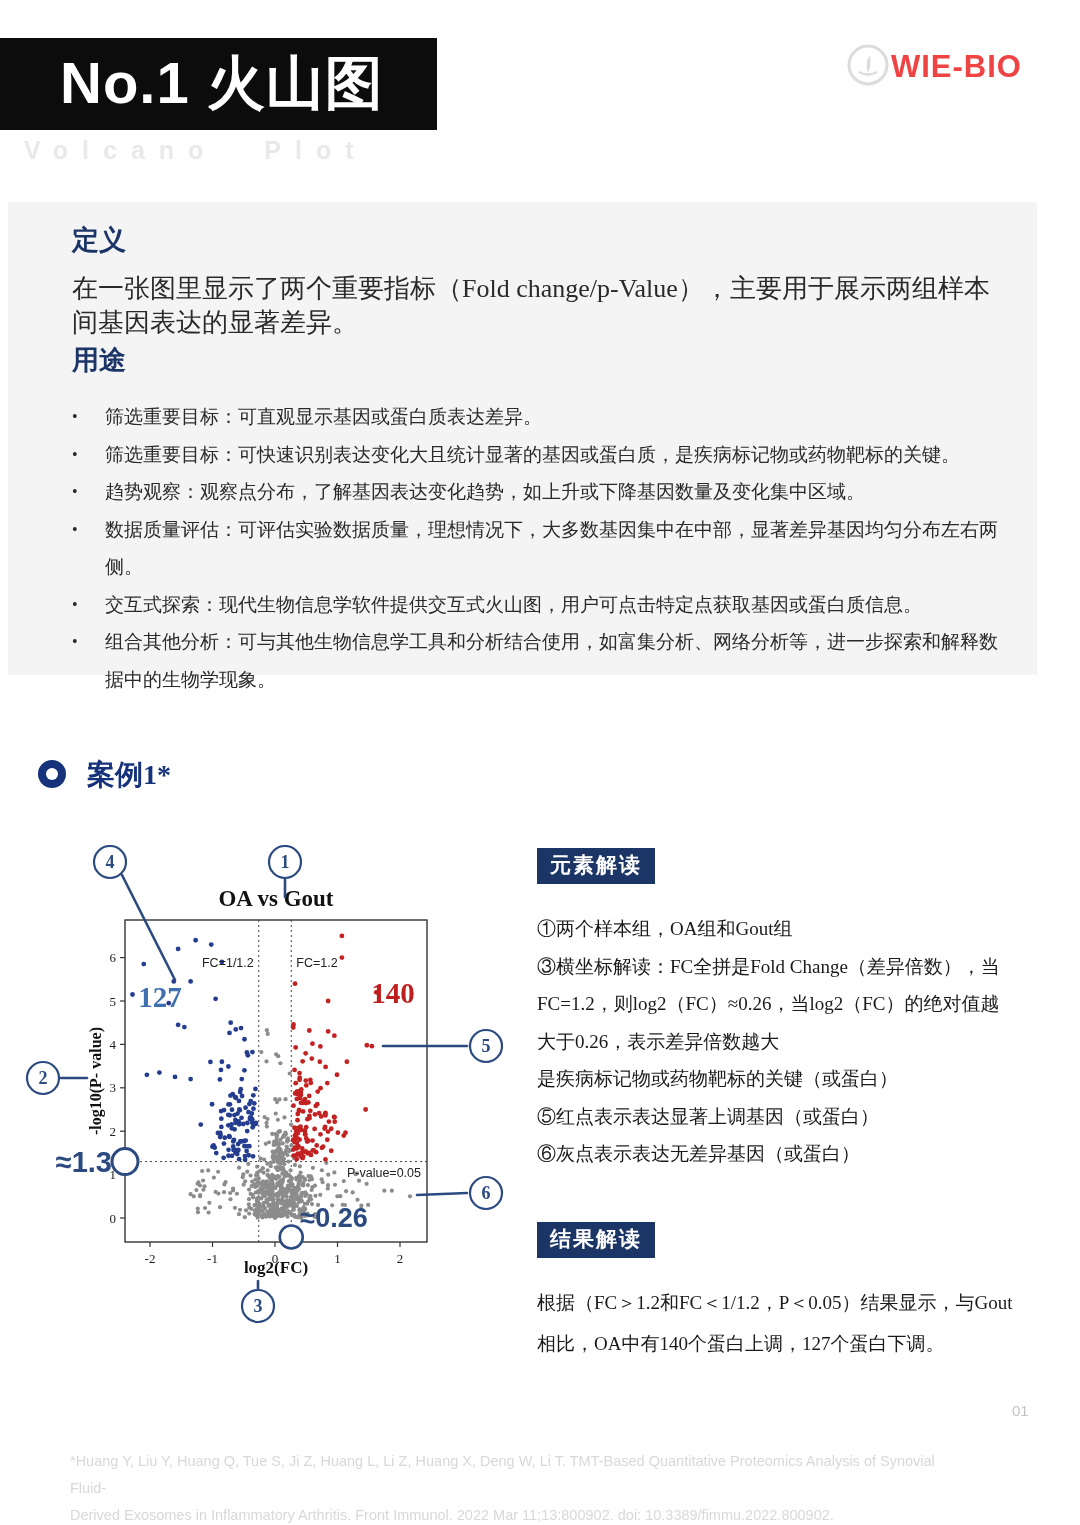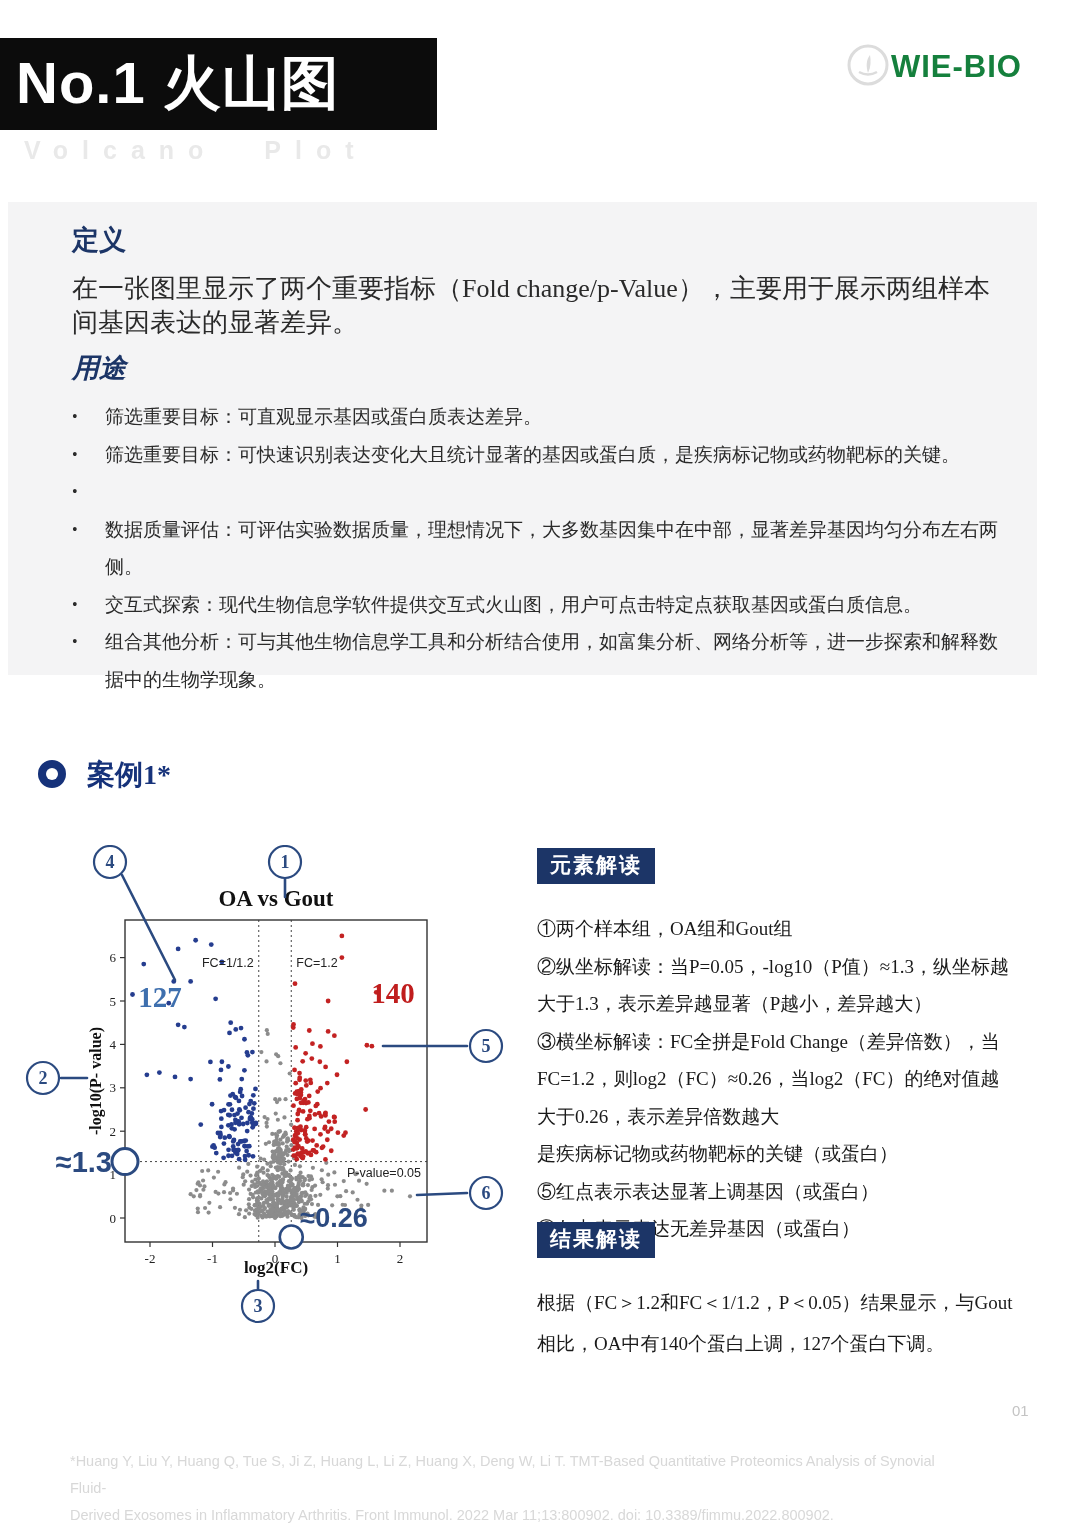--- a/index.html
+++ b/index.html
@@ -2,24 +2,24 @@
 <html><head>
 <meta charset="utf-8">
 <style>
   html,body{margin:0;padding:0;background:#fff;}
   .page{position:relative;width:1080px;height:1525px;background:#ffffff;overflow:hidden;
         font-family:"Liberation Serif","DejaVu Serif",serif;color:#222;}
   
   .title-bar{position:absolute;left:0;top:38px;width:437px;height:92px;background:#0c0c0c;
              display:flex;align-items:center;}
   .title-bar .t{font-family:"Liberation Sans","DejaVu Sans",sans-serif;font-weight:800;
-                font-size:58px;color:#ffffff;padding-left:16px;letter-spacing:1px;white-space:nowrap;}
+                font-size:58px;color:#ffffff;padding-left:16px;letter-spacing:1px;white-space:nowrap;margin-left:44px;}
   .subtitle{position:absolute;left:24px;top:136px;font-family:"Liberation Sans",sans-serif;
             font-size:25px;color:#e9e9e9;letter-spacing:14px;word-spacing:26px;font-weight:600;}
-  .logo{position:absolute;right:58px;top:42px;display:flex;align-items:center;color:#15803d;}
+  .logo{position:absolute;right:58px;top:42px;display:flex;align-items:center;color:#ef4444;}
   .logo .lt{font-family:"Liberation Sans",sans-serif;font-weight:800;font-size:31px;letter-spacing:1px;}
   
   .gray-block{position:absolute;left:8px;top:202px;width:1029px;height:473px;background:#f4f4f5;}
   .sec-h{position:absolute;left:72px;font-size:27px;font-weight:bold;color:#1c3567;}
   .def-body{position:absolute;left:72px;top:272px;width:935px;font-size:26px;line-height:34px;color:#2a2a2a;}
   .bullets{position:absolute;left:72px;top:398px;width:935px;}
   .bullet-row{display:flex;font-size:19px;line-height:37.5px;color:#2a2a2a;}
   .bullet-dot{width:33px;flex:0 0 33px;font-size:16px;}
   
   .case-h{position:absolute;left:35px;top:756px;display:flex;align-items:center;gap:18px;}
@@ -54,33 +54,34 @@
         <path d="M23 31 C21 25 21 18 25 13 C26 19 26 25 23 31 Z" fill="#dcdcdc"></path>
         <path d="M14 30 q9 5 18 0" stroke="#dcdcdc" stroke-width="2.5" fill="none"></path>
       </svg>
     </span>
     <span class="lt">WIE-BIO</span>
   </div>
 
   <div class="gray-block"></div>
   <div class="sec-h" style="top:222px;">定义</div>
   <div class="def-body">在一张图里显示了两个重要指标（Fold change/p-Value），主要用于展示两组样本间基因表达的显著差异。</div>
-  <div class="sec-h" style="top:350px;font-style:italic;">用途</div>
+  <div class="sec-h" style="top:342px;">用途</div>
 
   <div class="bullets">
     <div class="bullet-row">
       <span class="bullet-dot">•</span>
       <span>筛选重要目标：可直观显示基因或蛋白质表达差异。</span>
       </div>
     <div class="bullet-row">
       <span class="bullet-dot">•</span>
       <span>筛选重要目标：可快速识别表达变化大且统计显著的基因或蛋白质，是疾病标记物或药物靶标的关键。</span>
       </div>
     <div class="bullet-row">
       <span class="bullet-dot">•</span>
+      <span>趋势观察：观察点分布，了解基因表达变化趋势，如上升或下降基因数量及变化集中区域。</span>
       </div>
     <div class="bullet-row">
       <span class="bullet-dot">•</span>
       <span>数据质量评估：可评估实验数据质量，理想情况下，大多数基因集中在中部，显著差异基因均匀分布左右两侧。</span>
       </div>
     <div class="bullet-row">
       <span class="bullet-dot">•</span>
       <span>交互式探索：现代生物信息学软件提供交互式火山图，用户可点击特定点获取基因或蛋白质信息。</span>
       </div>
     <div class="bullet-row">
@@ -1030,21 +1031,20 @@
       <circle cx="110" cy="316.58" r="13" fill="#fff" stroke="#2b4a80" stroke-width="3"></circle>
       <circle cx="276.25" cy="392" r="11.5" fill="#fff" stroke="#2b4a80" stroke-width="2.6"></circle>
       <text x="97" y="327" text-anchor="end" font-size="29" font-weight="bold" font-family="&quot;Liberation Sans&quot;,&quot;DejaVu Sans&quot;,sans-serif" fill="#2b4a80">≈1.3</text>
       <text x="319" y="382" text-anchor="middle" font-size="27" font-weight="bold" font-family="&quot;Liberation Sans&quot;,&quot;DejaVu Sans&quot;,sans-serif" fill="#2b4a80">≈0.26</text>
     </svg>
 
   <div class="right-col">
     <span class="badge">元素解读</span>
     <div class="elem-items">
       <div>①两个样本组，OA组和Gout组</div>
-      <div>②纵坐标解读：当P=0.05，-log10（P值）≈1.3，纵坐标越大于1.3，表示差异越显著（P越小，差异越大）</div>
       <div>③横坐标解读：FC全拼是Fold Change（差异倍数），当FC=1.2，则log2（FC）≈0.26，当log2（FC）的绝对值越大于0.26，表示差异倍数越大</div>
       <div>是疾病标记物或药物靶标的关键（或蛋白）</div>
       <div>⑤红点表示表达显著上调基因（或蛋白）</div>
       <div>⑥灰点表示表达无差异基因（或蛋白）</div>
     </div>
   </div>
   <div class="badge2-wrap">
     <span class="badge">结果解读</span>
   </div>
   <div class="result-body">根据（FC＞1.2和FC＜1/1.2，P＜0.05）结果显示，与Gout相比，OA中有140个蛋白上调，127个蛋白下调。</div>

